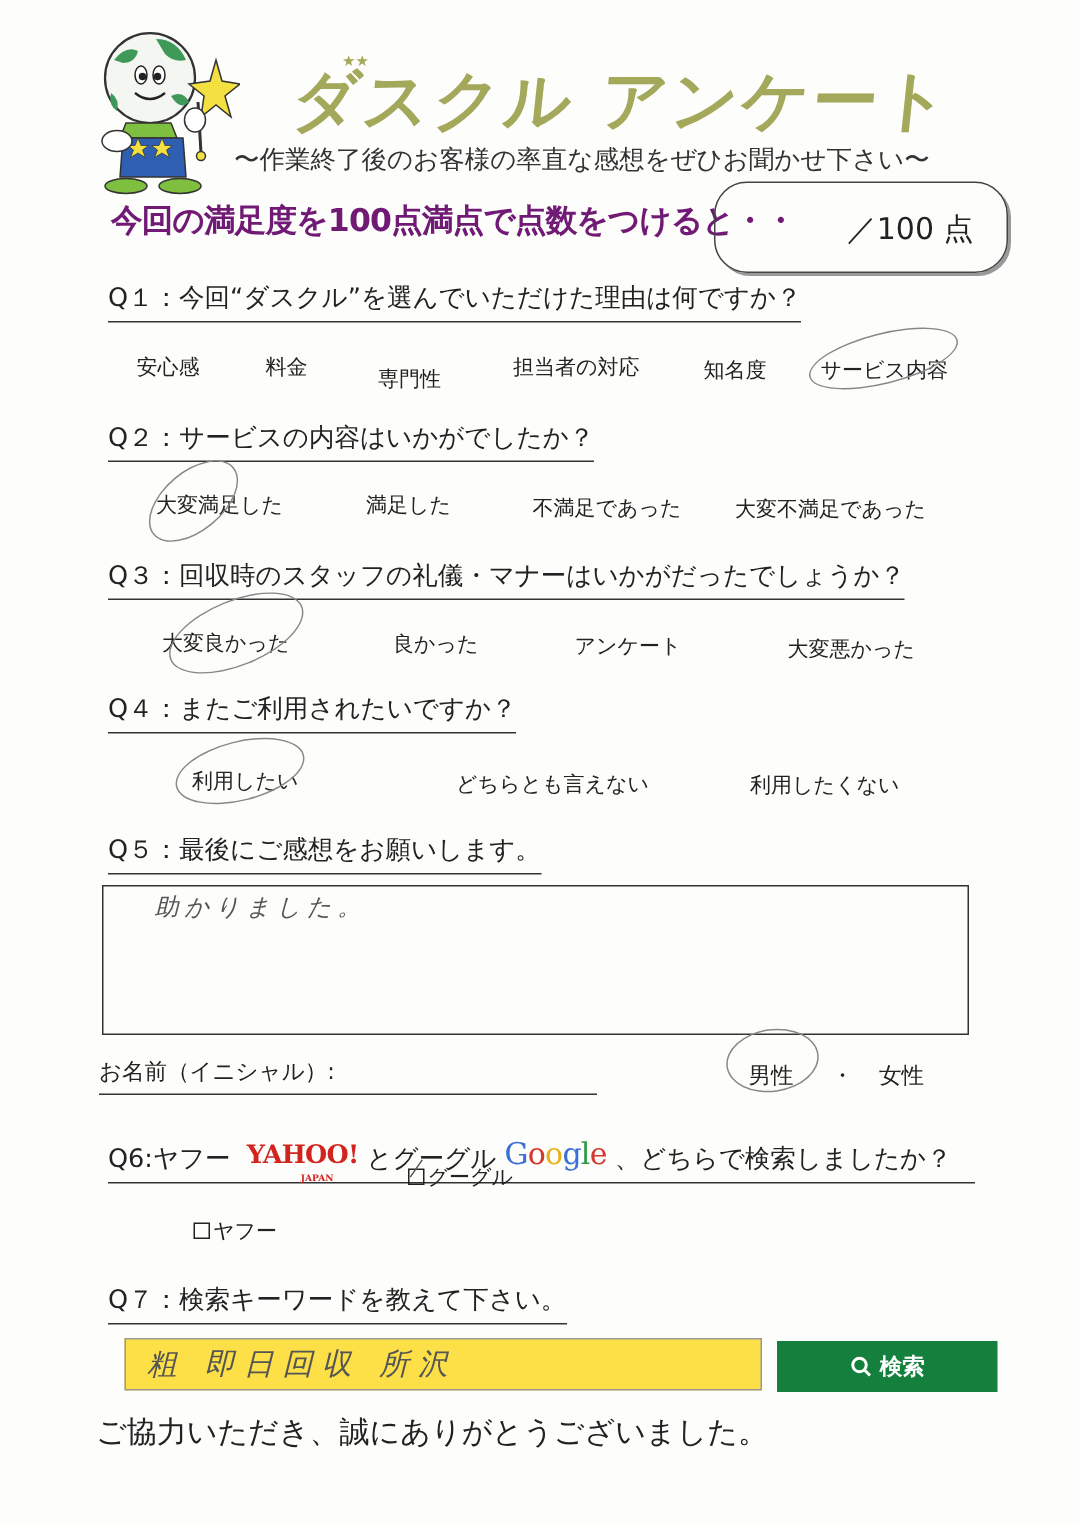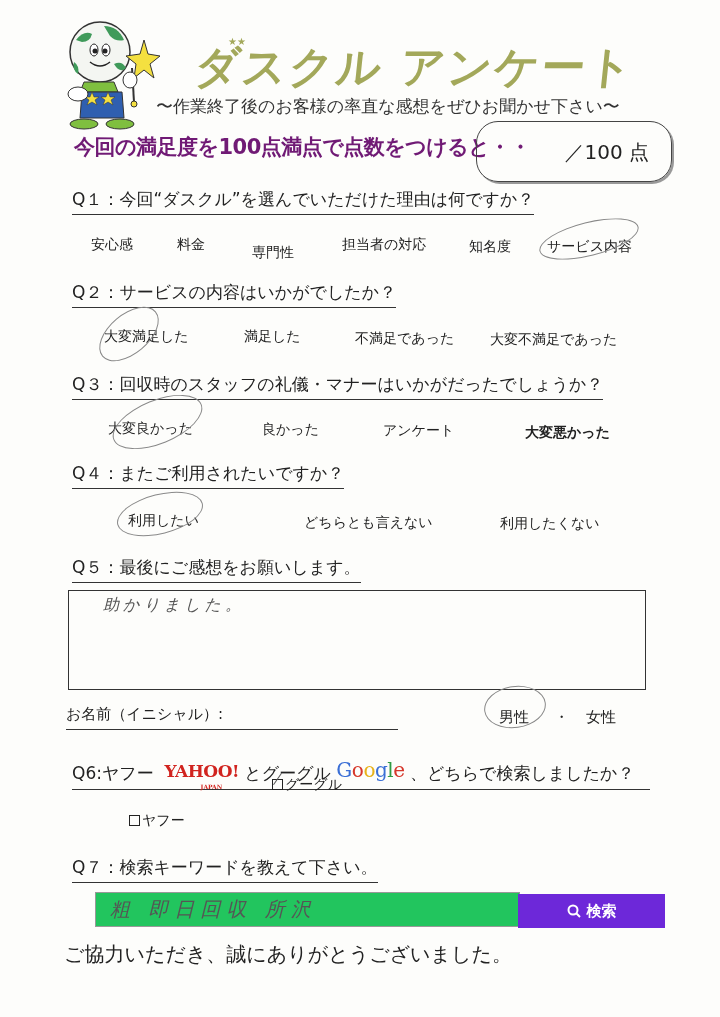--- a/index.html
+++ b/index.html
@@ -29,22 +29,22 @@
     .handwriting { font-family: "DejaVu Serif", serif; color: #555; font-style: italic; letter-spacing: 4px; }
     .name-label { left: 66px; top: 705px; font-size: 15px; color: #222; white-space: nowrap; }
     .name-line { left: 66px; top: 729px; width: 332px; height: 0; border-top: 1.5px solid #333; }
 
     .yahoo { display: inline-block; vertical-align: middle; font-family: "DejaVu Serif", serif; font-weight: bold; color: #d1241f; font-size: 17px; position: relative; top: -3px; letter-spacing: -0.5px; }
     .yahoo small { position: absolute; left: 36px; top: 16px; font-size: 6px; letter-spacing: 0; }
     .google { display: inline-block; vertical-align: middle; font-family: "DejaVu Serif", serif; font-size: 20px; position: relative; top: -4px; letter-spacing: -0.5px; }
 
     .checkbox { display: inline-block; width: 11px; height: 11px; border: 1.5px solid #222; margin-right: 2px; vertical-align: -1px; }
 
-    .search-input { left: 83px; top: 892px; width: 425px; height: 35px; border: 1px solid #999; background: #22c55e; margin-left: 12px; }
-    .search-btn { left: 518px; top: 894px; width: 147px; height: 34px; background: #6d28d9; color: #fff; font-size: 15px; font-weight: bold; display: flex; align-items: center; justify-content: center; gap: 6px; }
+    .search-input { left: 83px; top: 892px; width: 425px; height: 35px; border: 1px solid #999; background: #fde047; }
+    .search-btn { left: 518px; top: 894px; width: 147px; height: 34px; background: #15803d; color: #fff; font-size: 15px; font-weight: bold; display: flex; align-items: center; justify-content: center; gap: 6px; }
     .thanks { left: 64px; top: 941px; font-size: 20px; color: #222; white-space: nowrap; }
   </style>
 </head>
 <body>
 
 <div class="abs mascot">
   <svg width="96" height="112" viewBox="0 0 96 112">
     <circle cx="36" cy="34" r="30" fill="#f4f6f2" stroke="#333" stroke-width="1.5"></circle>
     <path d="M12 22 q8 -10 16 -6 q-2 8 -10 8 z" fill="#3f9a5a"></path>
     <path d="M40 8 q14 0 20 14 q-8 2 -14 -4 z" fill="#3f9a5a"></path>
@@ -91,21 +91,21 @@
 <span class="abs opt" style="left:104px;top:328px;">大変満足した</span>
 <span class="abs opt" style="left:244px;top:328px;">満足した</span>
 <span class="abs opt" style="left:355px;top:330px;">不満足であった</span>
 <span class="abs opt" style="left:490px;top:331px;">大変不満足であった</span>
 <div class="circle" style="left:94px;top:314px;width:70px;height:40px;transform:rotate(-40deg);"></div>
 
 <div class="abs q" style="top:374px;">Q３：回収時のスタッフの礼儀・マナーはいかがだったでしょうか？</div>
 <span class="abs opt" style="left:108px;top:420px;">大変良かった</span>
 <span class="abs opt" style="left:262px;top:421px;">良かった</span>
 <span class="abs opt" style="left:383px;top:422px;">アンケート</span>
-<span class="abs opt" style="left:525px;top:424px;font-weight:bold;">大変悪かった</span>
+<span class="abs opt" style="left:525px;top:424px;">大変悪かった</span>
 <div class="circle" style="left:110px;top:400px;width:95px;height:44px;transform:rotate(-22deg);"></div>
 
 <div class="abs q" style="top:463px;">Q４：またご利用されたいですか？</div>
 <span class="abs opt" style="left:128px;top:512px;">利用したい</span>
 <span class="abs opt" style="left:304px;top:514px;">どちらとも言えない</span>
 <span class="abs opt" style="left:500px;top:515px;">利用したくない</span>
 <div class="circle" style="left:116px;top:494px;width:88px;height:40px;"></div>
 
 <div class="abs q" style="top:557px;">Q５：最後にご感想をお願いします。</div>
 <div class="abs comment-box">

